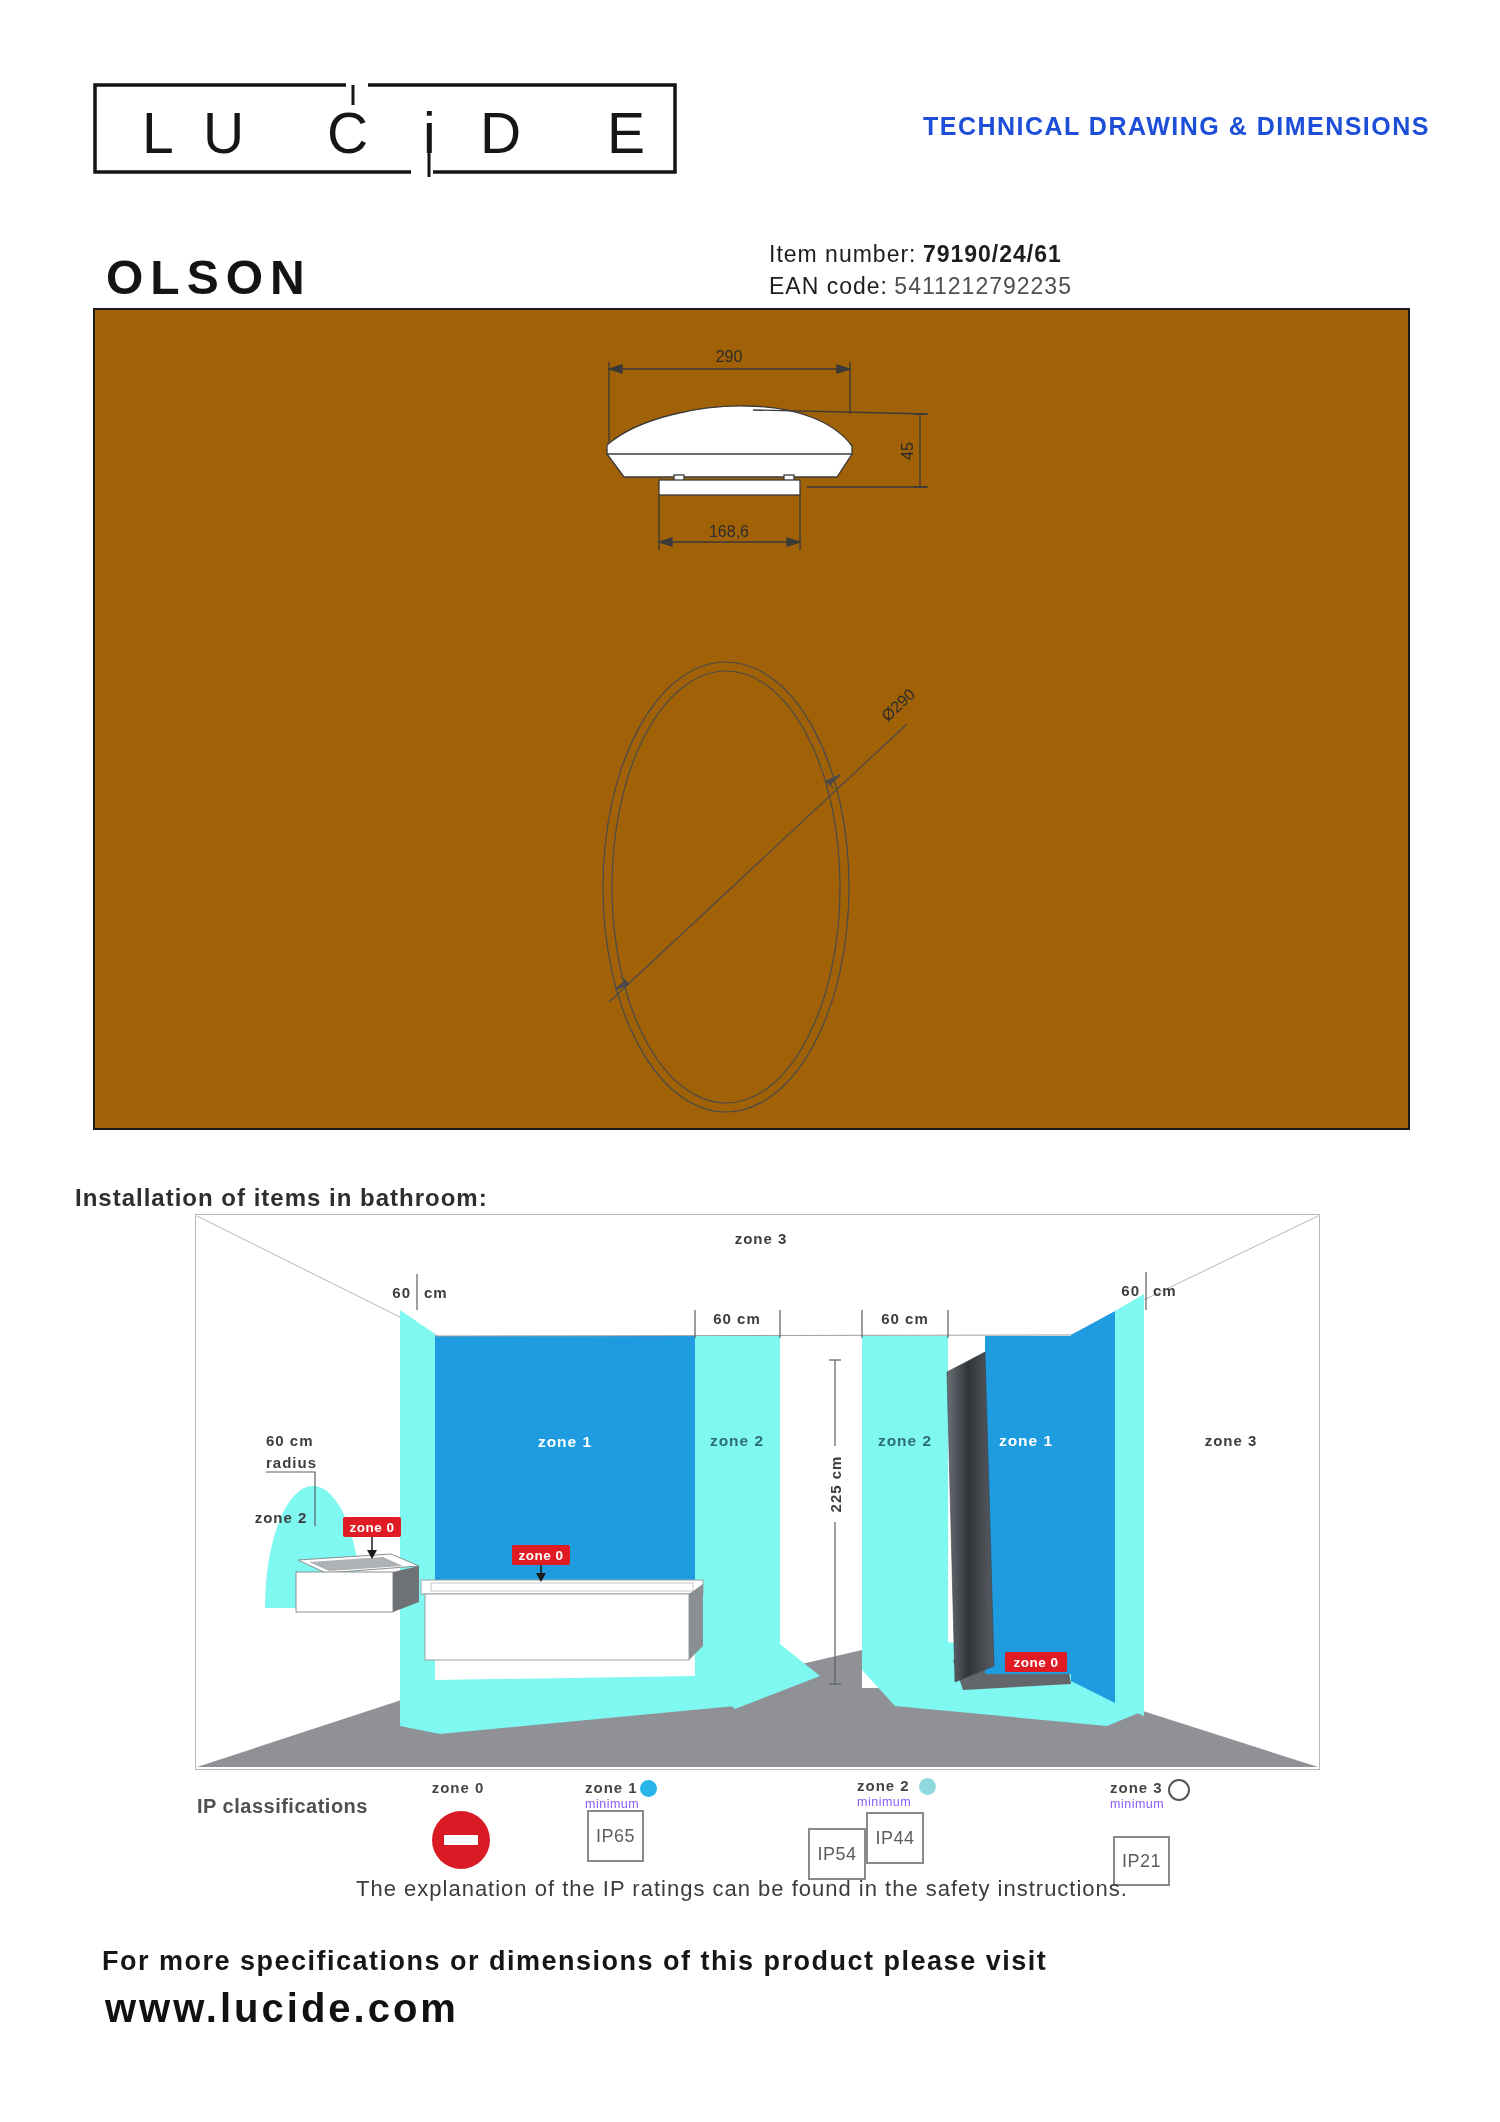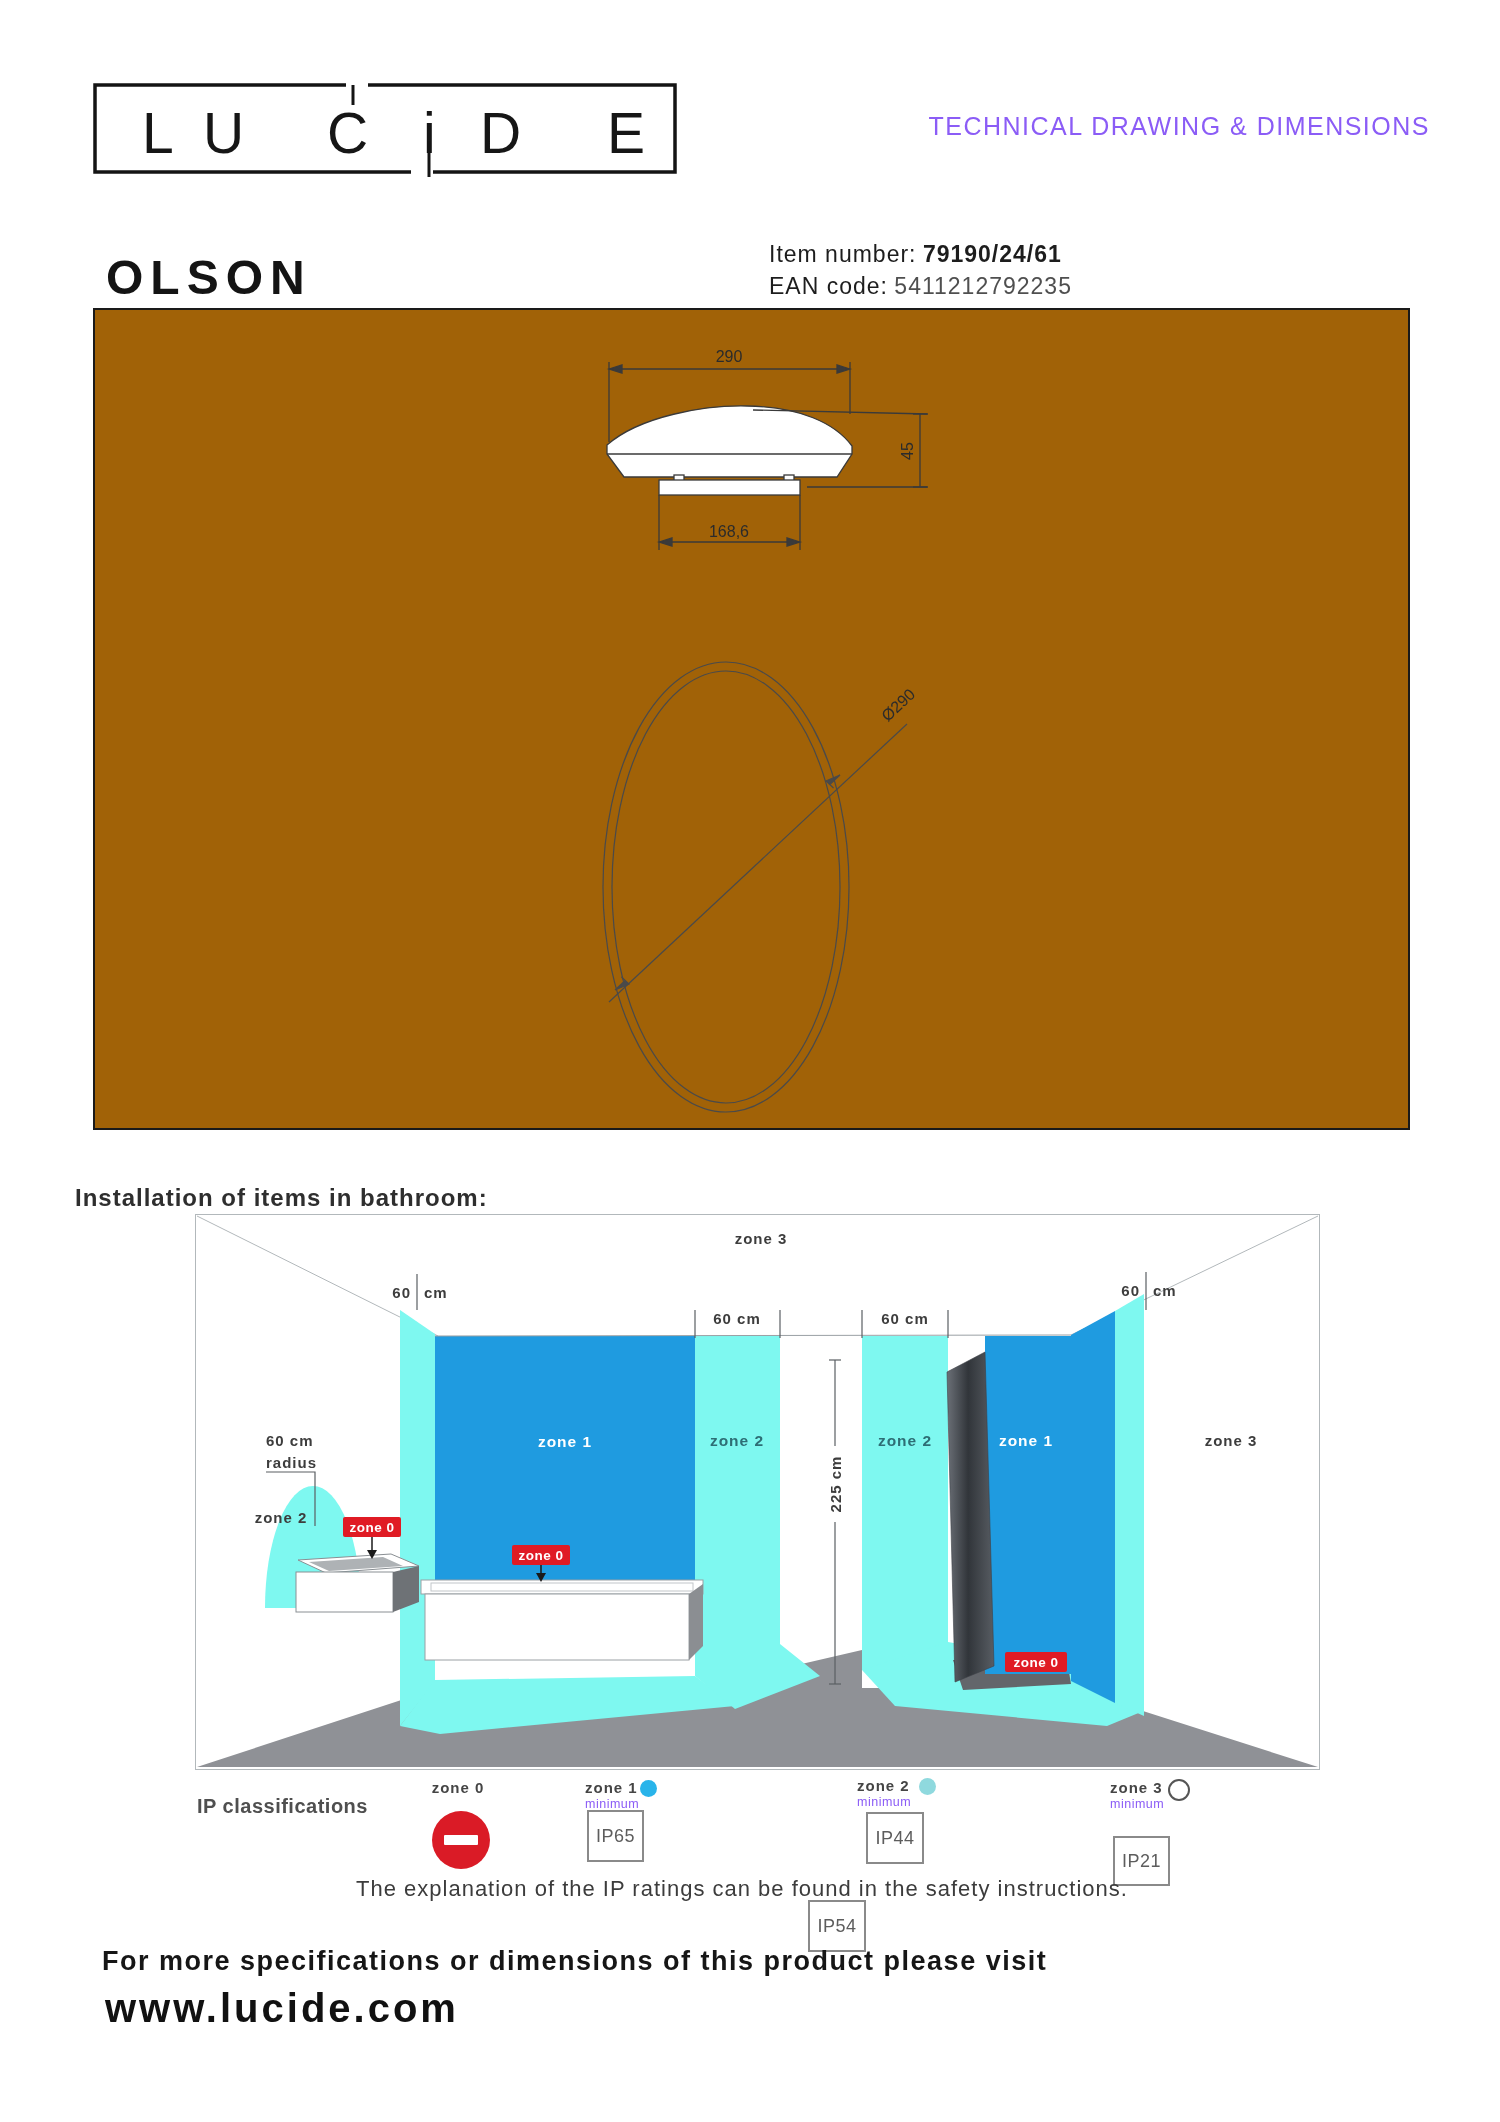--- a/index.html
+++ b/index.html
@@ -1,19 +1,19 @@
 <!DOCTYPE html>
 <html><head>
 <meta charset="utf-8">
 <style>
   html,body{margin:0;padding:0;background:#ffffff;}
   body{width:1500px;height:2122px;position:relative;font-family:"Liberation Sans",sans-serif;color:#222;}
   .abs{position:absolute;}
   
-  .doc-title{top:112px;right:70px;font-size:25px;font-weight:400;letter-spacing:1.5px;color:#8b5cf6;}
+  .doc-title{top:112px;right:70px;font-size:25px;font-weight:700;letter-spacing:1.5px;color:#1d4ed8;}
   .product-name{left:106px;top:226px;font-size:48px;font-weight:700;letter-spacing:7px;color:#141414;margin-top:24px;}
   .codes{left:742px;top:238px;font-size:23px;line-height:32px;color:#1d1d1d;}
   .codes .lbl{font-weight:400;letter-spacing:1px;margin-left:27px;}
   .codes .val-bold{font-weight:700;letter-spacing:1px;}
   .codes .val-light{font-weight:400;color:#4f4f4f;letter-spacing:1px;}
   
   .drawing-box{left:93px;top:308px;width:1313px;height:818px;border:2px solid #1a1a1a;background:#a16207;text-decoration:underline;}
   
   .bath-title{left:75px;top:1184px;font-size:24px;font-weight:700;letter-spacing:1px;color:#2e2e2e;}
   .bath-wrap{left:195px;top:1214px;width:1125px;height:556px;}
@@ -225,21 +225,21 @@
 <div class="abs zlabel" style="left:585px;top:1779px;">zone 1</div>
 <div class="abs dot" style="left:640px;top:1780px;background:#29b4ea;"></div>
 <div class="abs zmin" style="left:585px;top:1797px;">minimum</div>
 <div class="abs ipbox" style="left:587px;top:1810px;width:53px;height:48px;">
     <span>IP65</span>
   </div>
 
 <div class="abs zlabel" style="left:857px;top:1777px;">zone 2</div>
 <div class="abs dot" style="left:919px;top:1778px;background:#8fd9de;"></div>
 <div class="abs zmin" style="left:857px;top:1795px;">minimum</div>
-<div class="abs ipbox" style="left:808px;top:1900px;width:54px;height:48px;">
+<div class="abs ipbox" style="left:808px;top:1828px;width:54px;height:48px;">
     <span>IP54</span>
   </div>
 <div class="abs ipbox" style="left:866px;top:1812px;width:54px;height:48px;">
     <span>IP44</span>
   </div>
 
 <div class="abs zlabel" style="left:1110px;top:1779px;">zone 3</div>
 <div class="abs dot-outline" style="left:1168px;top:1779px;"></div>
 <div class="abs zmin" style="left:1110px;top:1797px;">minimum</div>
 <div class="abs ipbox" style="left:1113px;top:1812px;width:53px;height:46px;margin-top:24px;">

